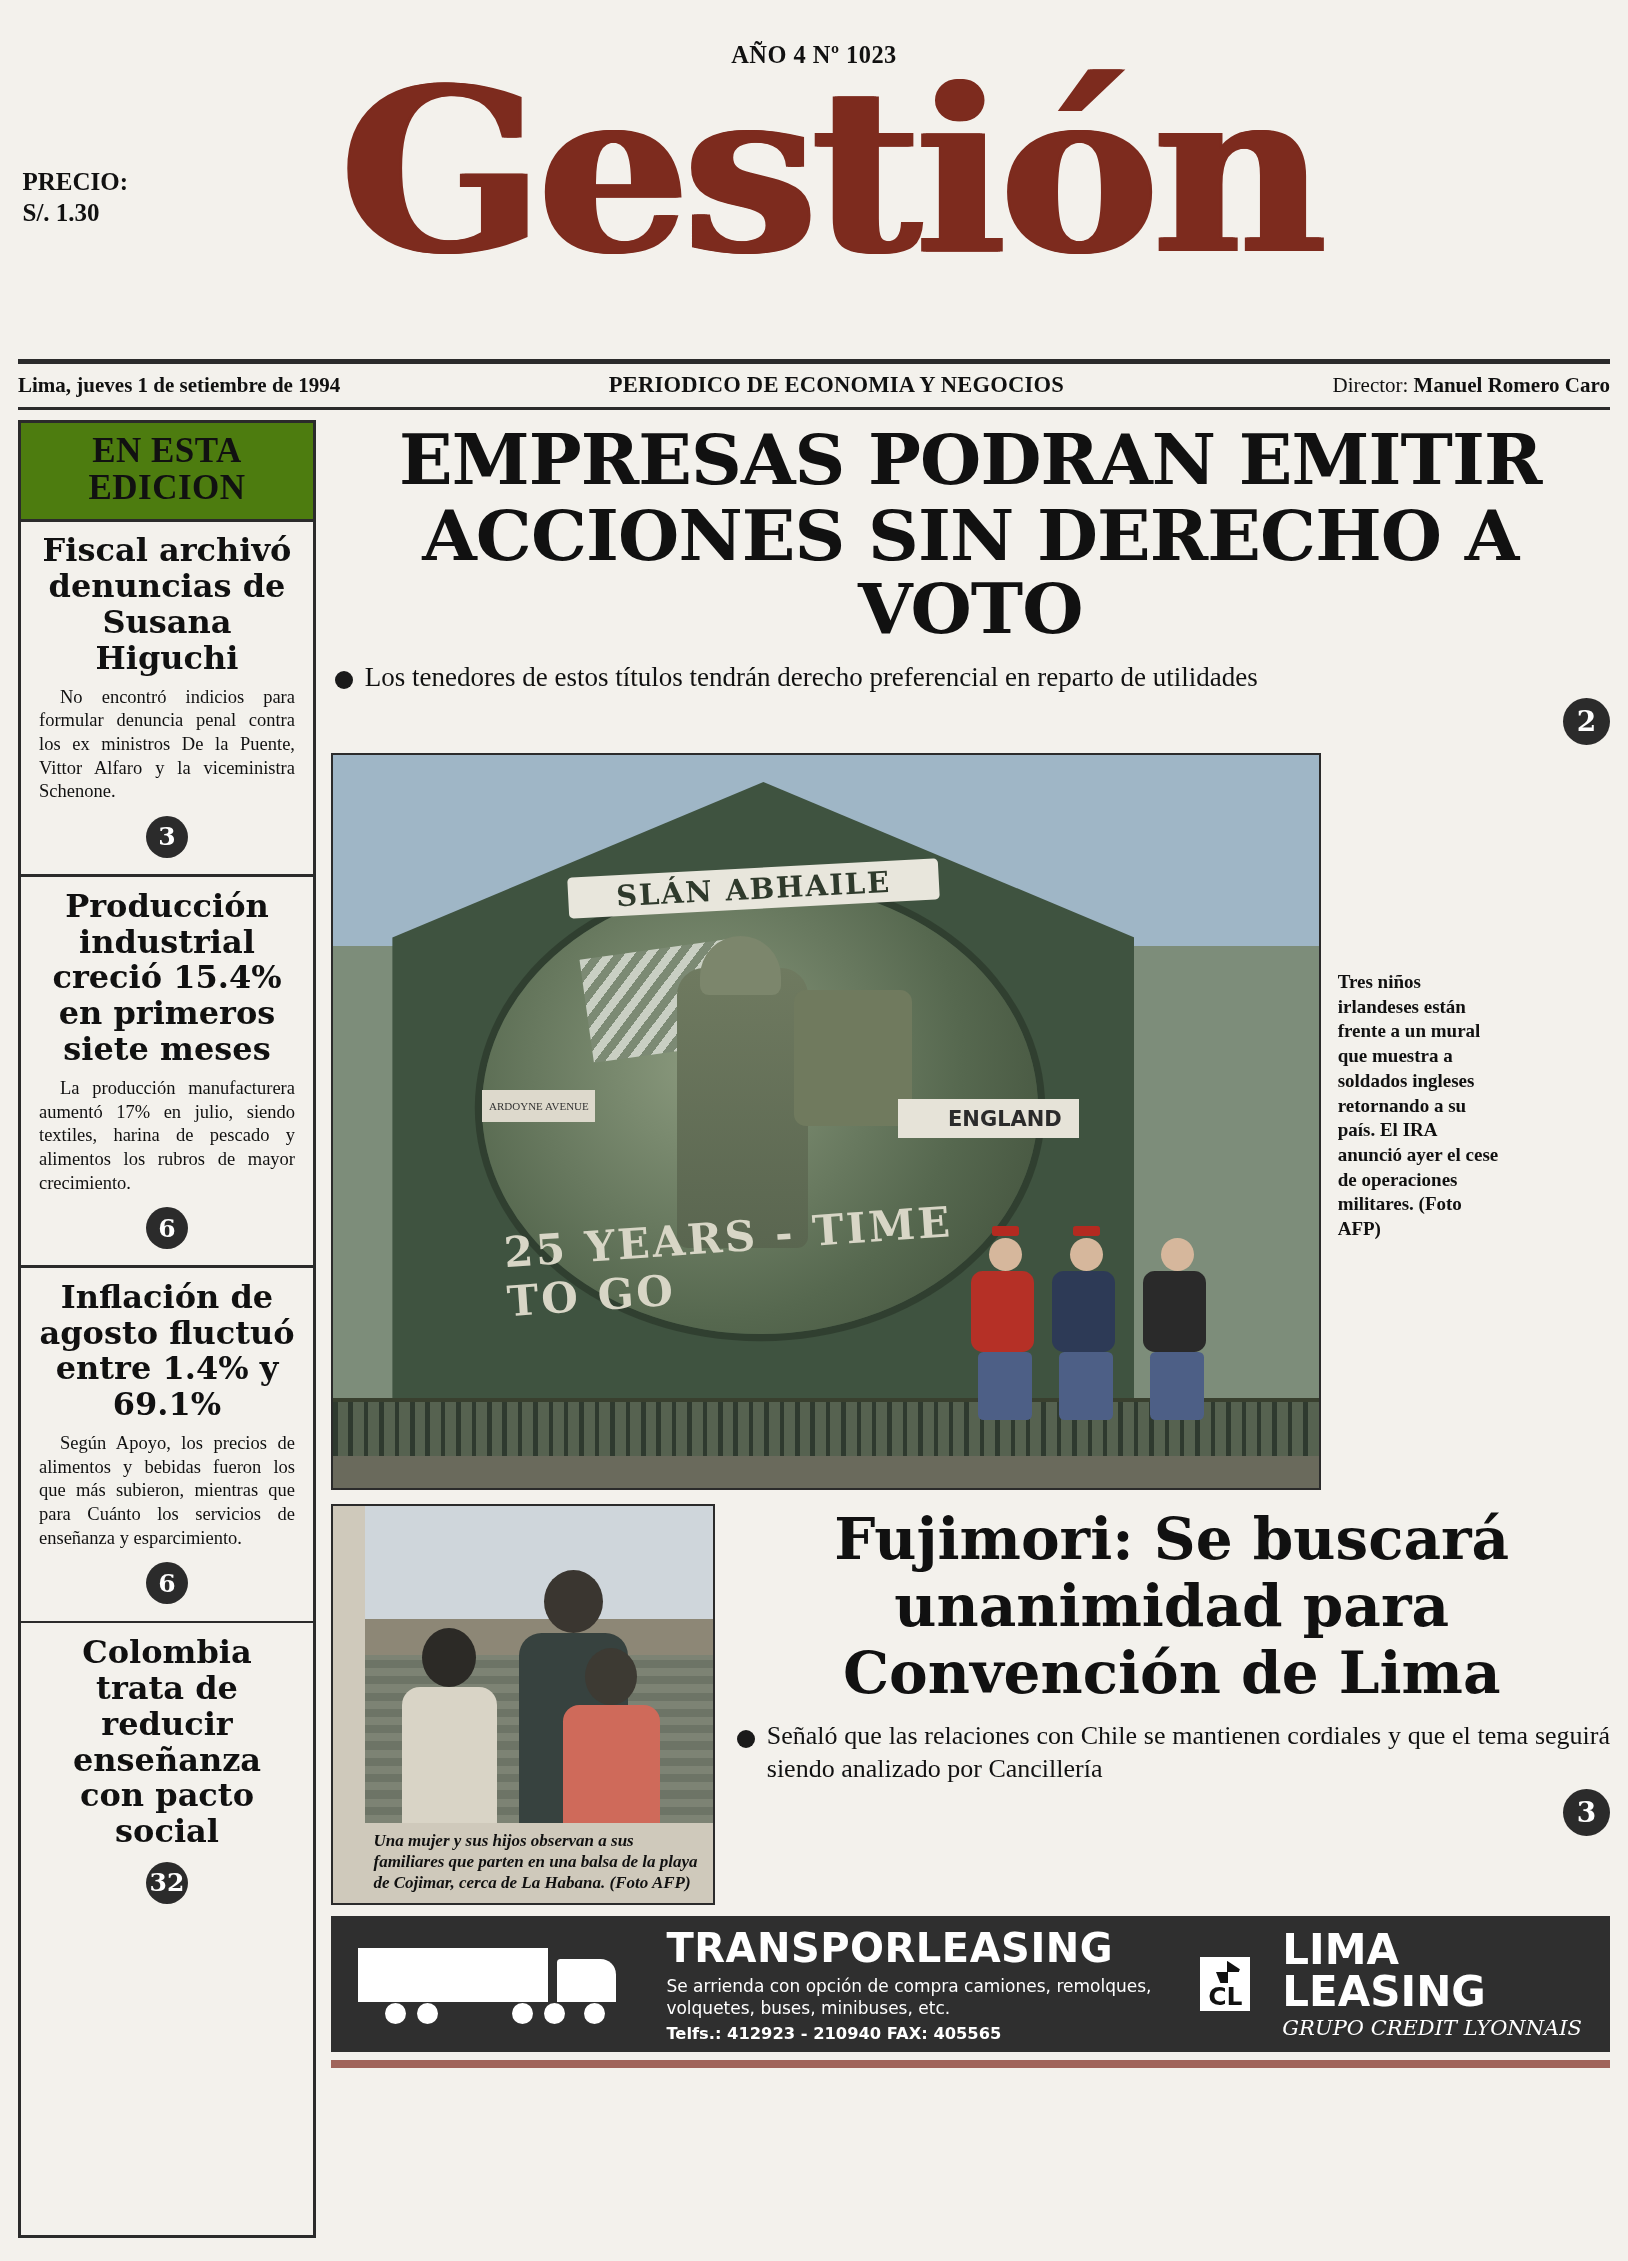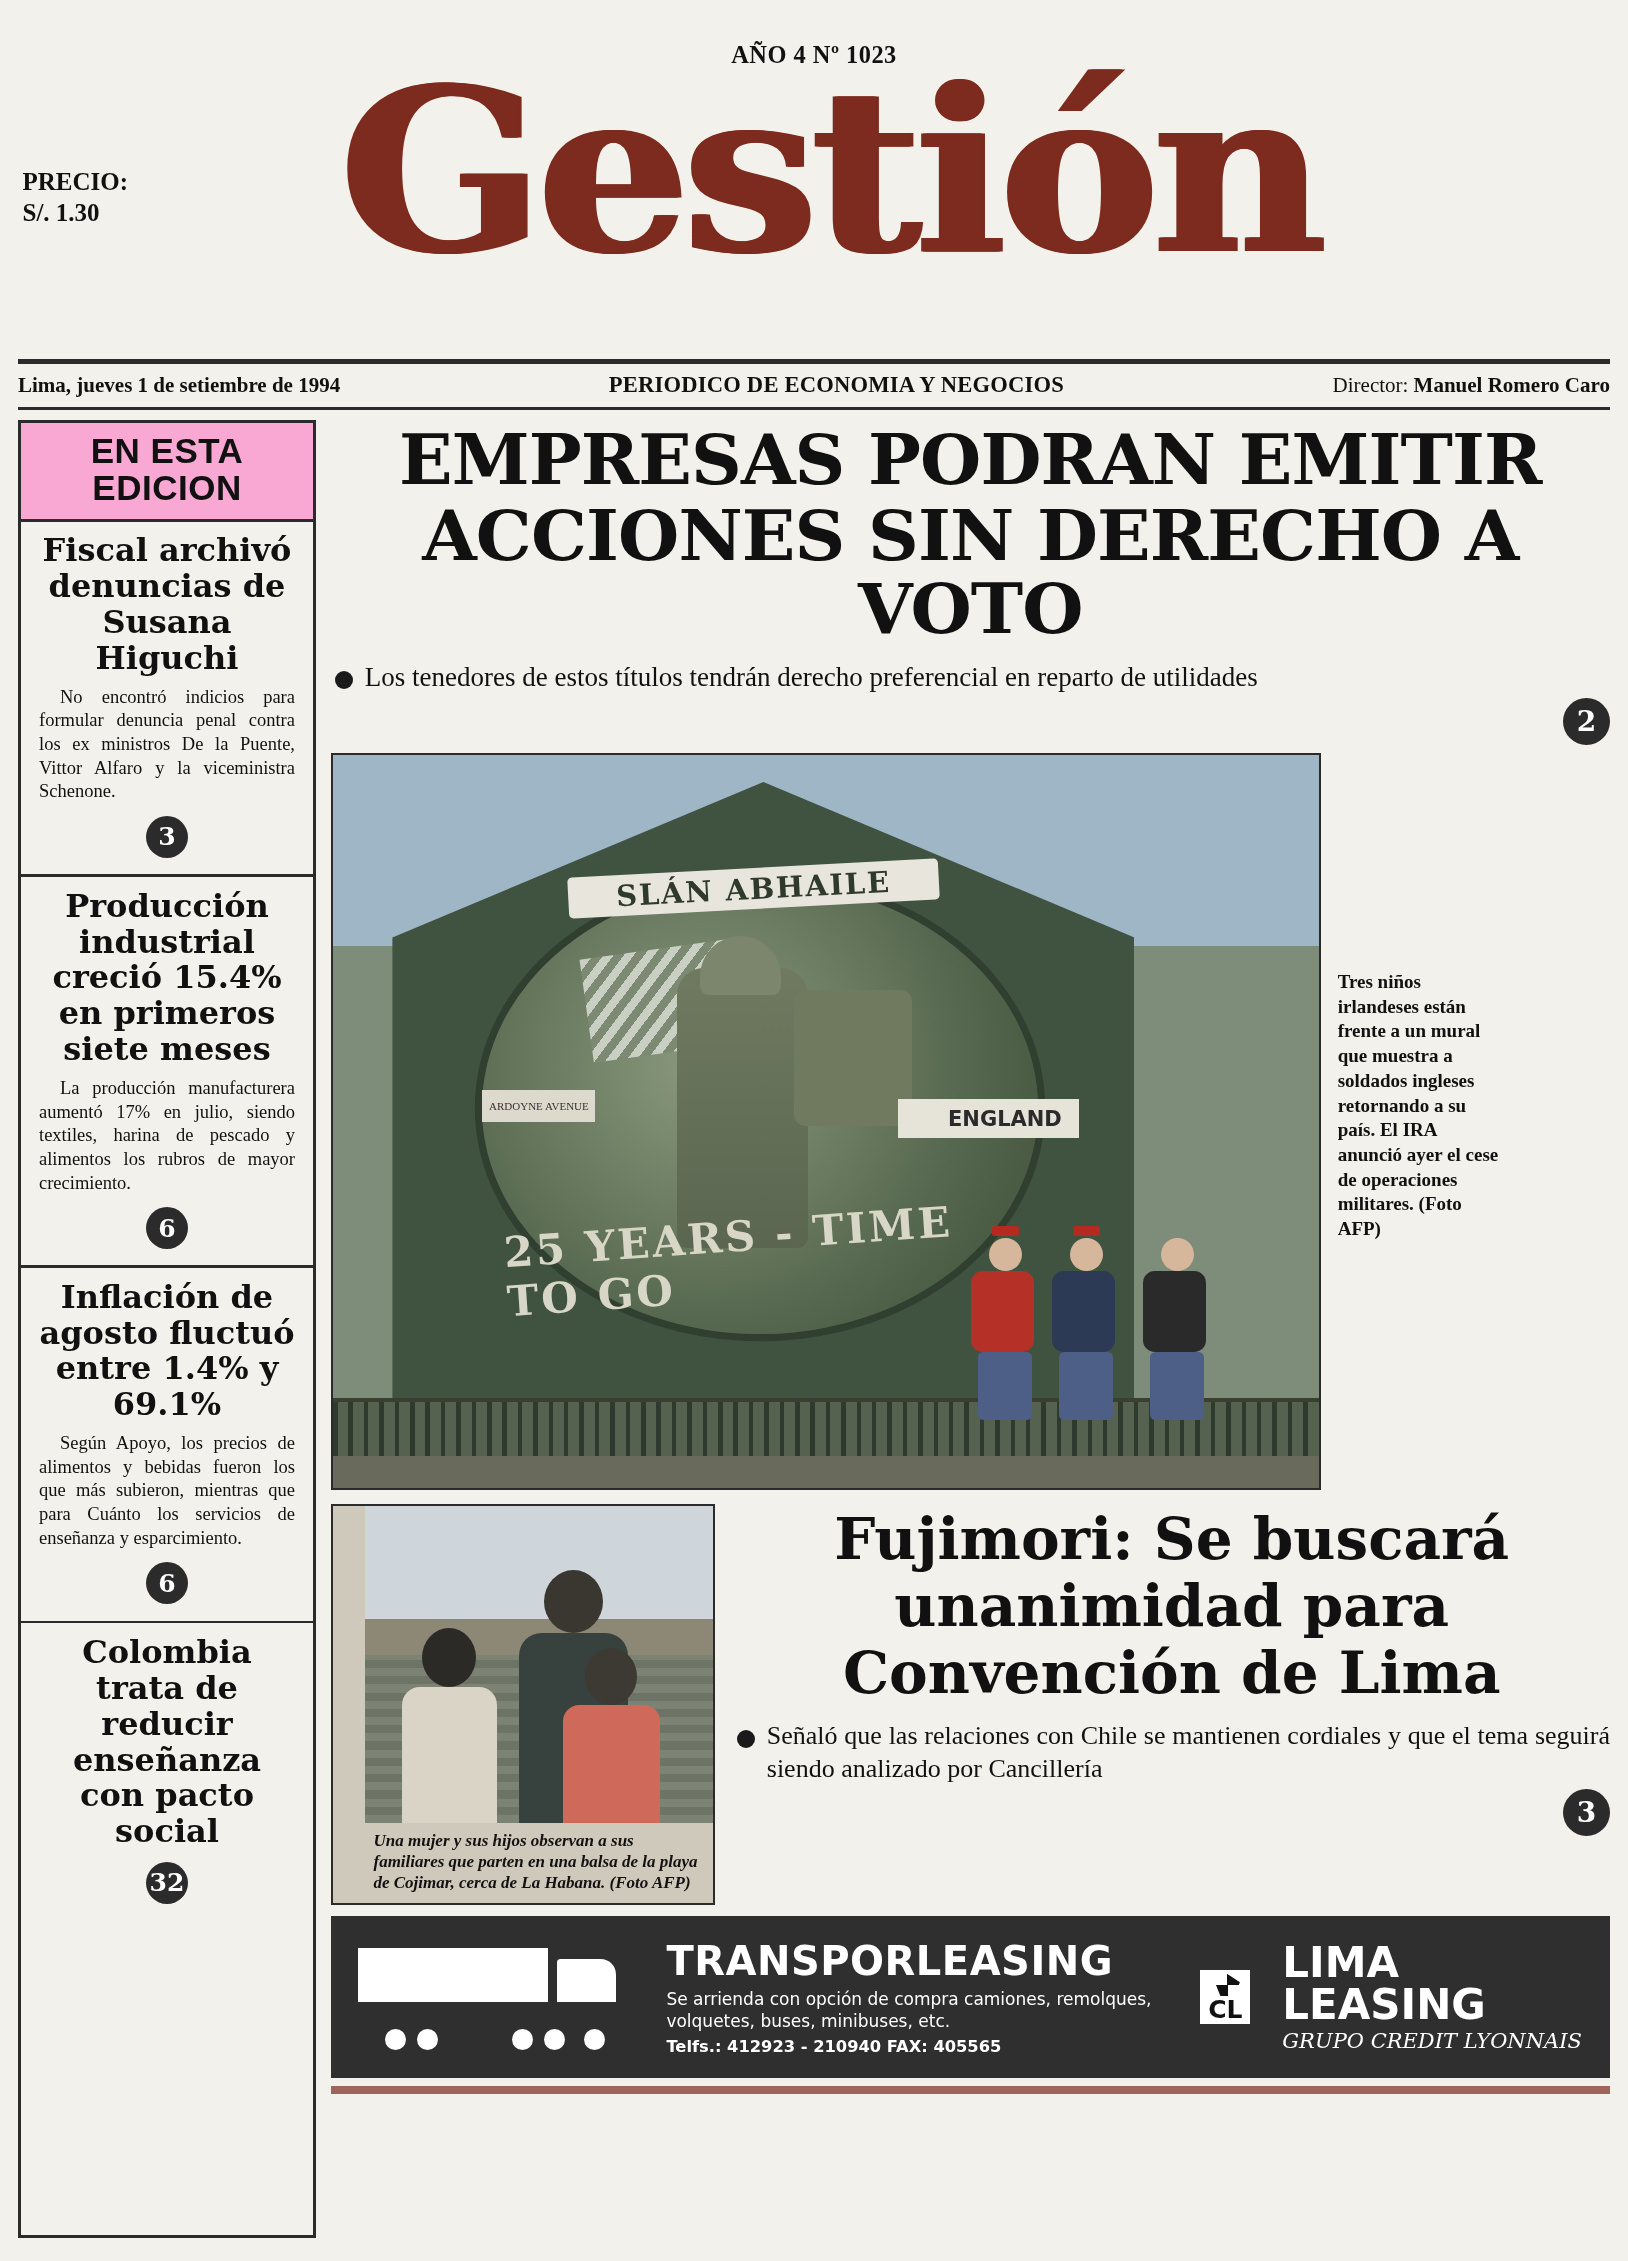--- a/index.html
+++ b/index.html
@@ -81,25 +81,25 @@
   .leftcol{
     width:298px;
     box-sizing:border-box;
     border:3.2px solid #2b2b2b;
     background:#f3f1ec;
     padding:0;
     margin-right:15.4px;
     position:relative;
   }
   .en-esta{
-    background:#f9a8d4;
+    background:#4d7c0f;
     border-bottom:3.2px solid #2b2b2b;
     text-align:center;
     padding:10px 0 11.8px;
-    font-family:Liberation Sans, sans-serif;
+    font-family:Liberation Serif, serif;
     font-weight:bold;
     font-size:35px;
     line-height:1.05;
     letter-spacing:0.5px;
   }
   .brief{
     padding:11.8px 18px 4.5px 18px;
     position:relative;
   }
   .brief h3{
@@ -317,21 +317,21 @@
     font-size:58px;line-height:1.08;margin:4.5px 0 0 0;
   }
   .deck2{
     display:flex;margin-top:15.4px;font-size:26px;line-height:1.24;
   }
   .deck2 .txt{text-align:justify;}
 
   
   .adbar{
     margin-top:11.8px;
-    height:162px;
+    height:136px;
     background:#2f2f2f;
     color:#fff;
     display:flex;align-items:center;
     position:relative;
   }
   .truck{width:335px;height:100%;position:relative;}
   .truck .trailer{position:absolute;left:27px;top:32px;width:190px;height:54px;background:#fff;}
   .truck .cab{position:absolute;left:226px;top:43px;width:59px;height:43px;background:#fff;border-radius:3.6px 15.4px 0 0;}
   .truck .wheel{position:absolute;bottom:28px;width:21px;height:21px;border-radius:50%;background:#fff;}
   .adtext{width:534px;}

